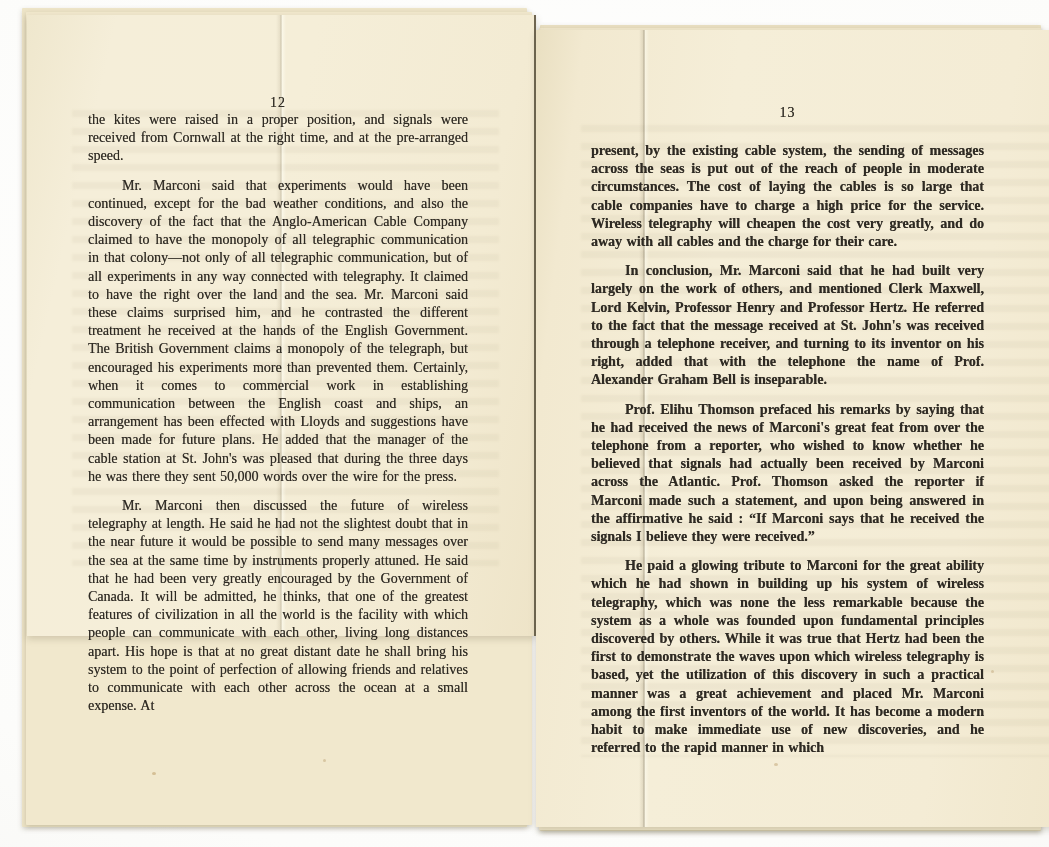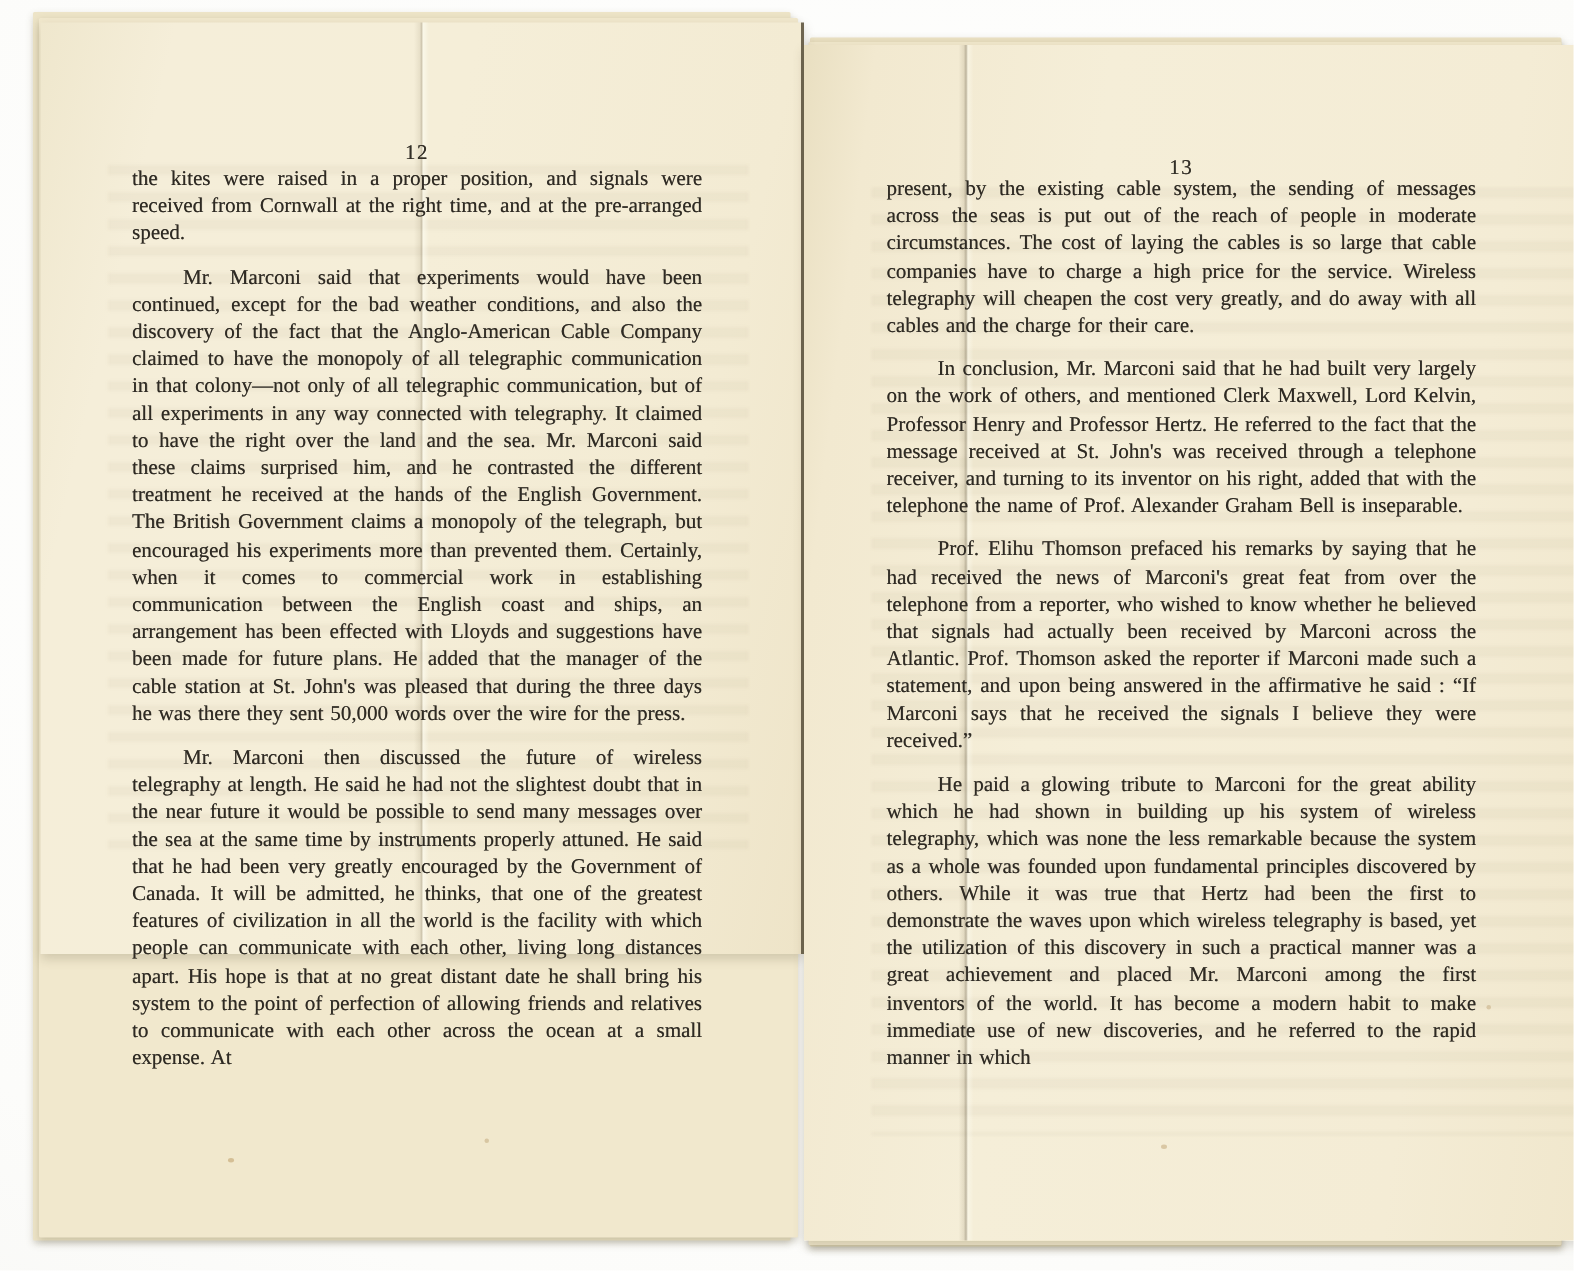--- a/index.html
+++ b/index.html
@@ -85,21 +85,21 @@
     letter-spacing: 1px;
     color: #332f27;
     text-align: center;
     text-shadow: 0 0 0.4px rgba(51, 47, 39, 0.8);
   }
   .page-left .pagenum  { left: 61px; width: 380px; top: 80px; }
   .page-right .pagenum { left: 55px; width: 393px; top: 75px; }
 
   .textblock { position: absolute; }
   .page-left .textblock  { left: 61px; top: 96px; width: 380px; }
-  .page-right .textblock { left: 55px; top: 88px; width: 393px; }
+  .page-right .textblock { left: 55px; top: 112px; width: 393px; font-weight: bold; }
 
   .textblock p {
     margin: 0;
     text-align: justify;
     font-size: 14px;
     line-height: 18.2px;
     color: #2e2a23;
     text-shadow: 0.2px 0.2px 0.35px rgba(46, 42, 35, 0.65);
     word-spacing: 1px;
   }

